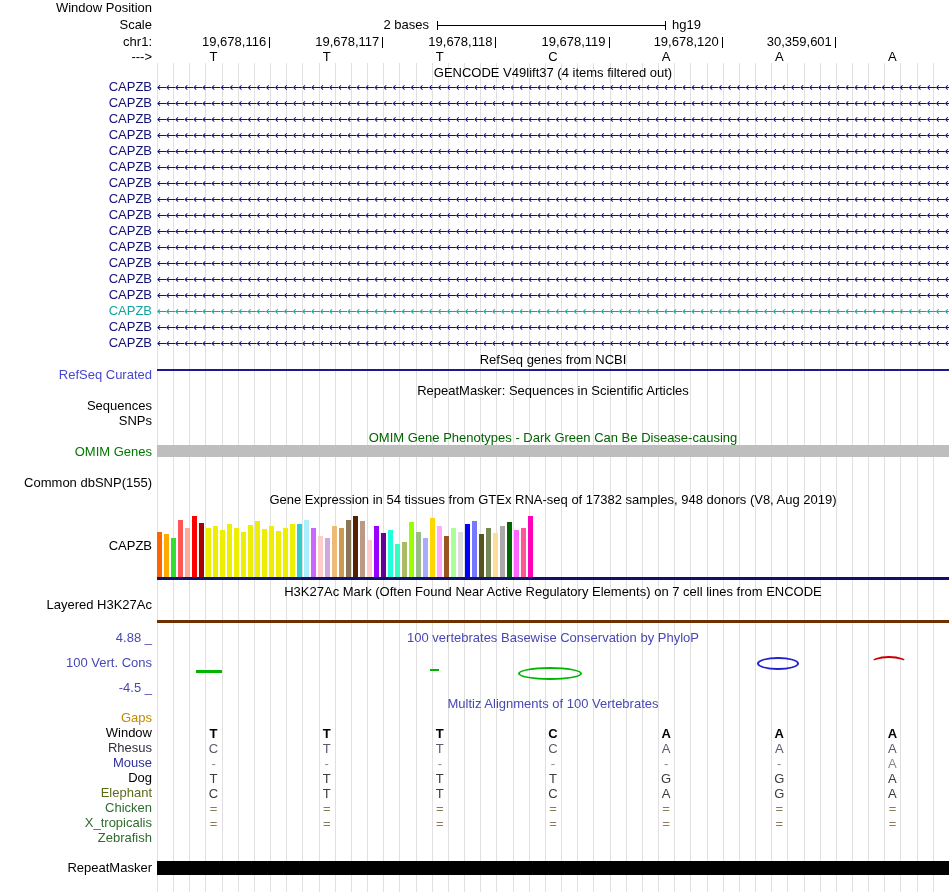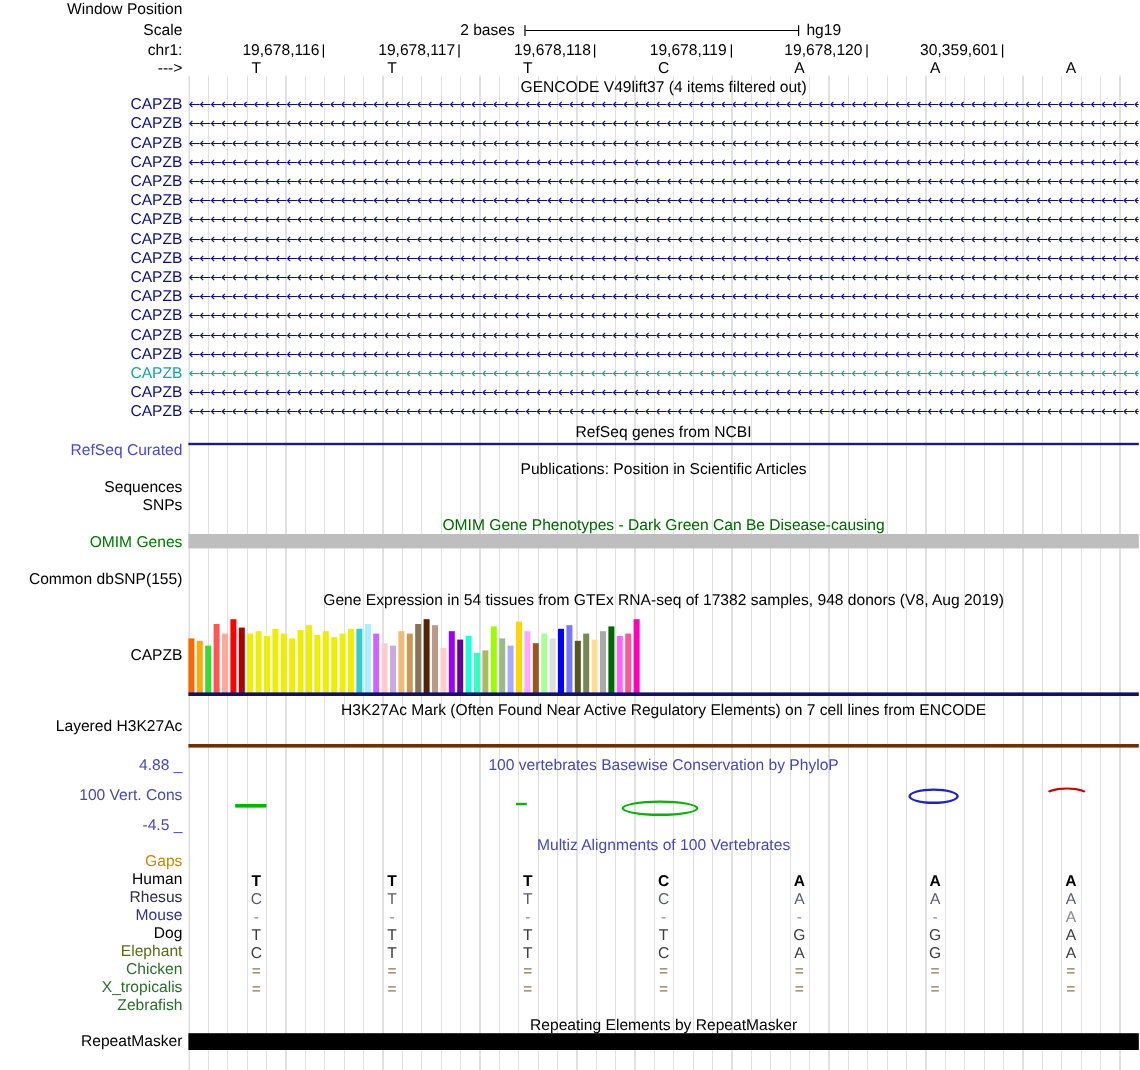--- a/index.html
+++ b/index.html
@@ -65,27 +65,26 @@
   <div class="side-label" style="top:18px">Scale</div>
   <div class="side-label" style="top:35px">chr1:</div>
   <div class="side-label" style="top:50px">---&gt;</div>
 
   <div id="scale-text">2 bases</div>
   <div id="scale-bracket"></div>
   <div id="hg19-label">hg19</div>
 
   <div class="center-title" style="top:66px">GENCODE V49lift37 (4 items filtered out)</div>
   <div class="center-title" style="top:353px">RefSeq genes from NCBI</div>
-  <div class="center-title" style="top:384px">Publications: Position in Scientific Articles</div>
+  <div class="center-title" style="top:384px">RepeatMasker: Sequences in Scientific Articles</div>
   <div class="center-title t-green" style="top:431px">OMIM Gene Phenotypes - Dark Green Can Be Disease-causing</div>
   <div class="center-title" style="top:493px">Gene Expression in 54 tissues from GTEx RNA-seq of 17382 samples, 948 donors (V8, Aug 2019)</div>
   <div class="center-title" style="top:585px">H3K27Ac Mark (Often Found Near Active Regulatory Elements) on 7 cell lines from ENCODE</div>
   <div class="center-title t-slate" style="top:631px">100 vertebrates Basewise Conservation by PhyloP</div>
   <div class="center-title t-slate" style="top:697px">Multiz Alignments of 100 Vertebrates</div>
-  <div class="center-title" style="top:847px">Repeating Elements by RepeatMasker</div>
 
   <div class="side-label lbl-blue" style="top:368px">RefSeq Curated</div>
   <div class="side-label" style="top:399px">Sequences</div>
   <div class="side-label" style="top:414px">SNPs</div>
   <div class="side-label lbl-green" style="top:445px">OMIM Genes</div>
   <div class="side-label" style="top:476px">Common dbSNP(155)</div>
   <div class="side-label" style="top:539px">CAPZB</div>
   <div class="side-label" style="top:598px">Layered H3K27Ac</div>
   <div class="side-label lbl-slate" style="top:631px">4.88 _</div>
   <div class="side-label lbl-slate" style="top:656px">100 Vert. Cons</div>
@@ -207,21 +206,21 @@
       <div class="gene-arrow-row" style="color: rgb(24, 163, 163); top: 305px;">←←←←←←←←←←←←←←←←←←←←←←←←←←←←←←←←←←←←←←←←←←←←←←←←←←←←←←←←←←←←←←←←←←←←←←←←←←←←←←←←←←←←←←←←←←←←←←←←←←←←←←←←←←←←←←</div>
       <div class="side-label" style="color: rgb(16, 16, 122); top: 320px;">CAPZB</div>
       <div class="gene-arrow-row" style="color: rgb(16, 16, 122); top: 321px;">←←←←←←←←←←←←←←←←←←←←←←←←←←←←←←←←←←←←←←←←←←←←←←←←←←←←←←←←←←←←←←←←←←←←←←←←←←←←←←←←←←←←←←←←←←←←←←←←←←←←←←←←←←←←←←</div>
       <div class="side-label" style="color: rgb(16, 16, 122); top: 336px;">CAPZB</div>
       <div class="gene-arrow-row" style="color: rgb(16, 16, 122); top: 337px;">←←←←←←←←←←←←←←←←←←←←←←←←←←←←←←←←←←←←←←←←←←←←←←←←←←←←←←←←←←←←←←←←←←←←←←←←←←←←←←←←←←←←←←←←←←←←←←←←←←←←←←←←←←←←←←</div>
       <div class="cons-mark" style="left: 196px; top: 670px; width: 26px; height: 3px; background: rgb(0, 180, 0);"></div>
       <div class="cons-mark" style="left: 430px; top: 669px; width: 9px; height: 2px; background: rgb(0, 180, 0);"></div>
       <div class="cons-mark" style="left: 518px; top: 667px; width: 64px; height: 13px; border: 2px solid rgb(0, 180, 0); border-radius: 50%;"></div>
       <div class="cons-mark" style="left: 757px; top: 657px; width: 42px; height: 13px; border: 2px solid rgb(32, 32, 204); border-radius: 50%;"></div>
       <div class="cons-mark" style="left: 870px; top: 656px; width: 38px; height: 15px; border-width: 2px; border-style: solid; border-color: rgb(204, 0, 0) transparent transparent; border-image: initial; border-radius: 50%;"></div>
-      <div class="side-label" style="color: rgb(0, 0, 0); top: 726px;">Human</div>
+      <div class="side-label" style="color: rgb(0, 0, 0); top: 726px;">Window</div>
       <div class="aln-letter bold" style="color: rgb(0, 0, 0); top: 726px; left: 203.571px;">T</div>
       <div class="aln-letter bold" style="color: rgb(0, 0, 0); top: 726px; left: 316.714px;">T</div>
       <div class="aln-letter bold" style="color: rgb(0, 0, 0); top: 726px; left: 429.857px;">T</div>
       <div class="aln-letter bold" style="color: rgb(0, 0, 0); top: 726px; left: 543px;">C</div>
       <div class="aln-letter bold" style="color: rgb(0, 0, 0); top: 726px; left: 656.143px;">A</div>
       <div class="aln-letter bold" style="color: rgb(0, 0, 0); top: 726px; left: 769.286px;">A</div>
       <div class="aln-letter bold" style="color: rgb(0, 0, 0); top: 726px; left: 882.429px;">A</div>
       <div class="side-label" style="color: rgb(46, 46, 62); top: 741px;">Rhesus</div>
       <div class="aln-letter" style="color: rgb(90, 90, 110); top: 741px; left: 203.571px;">C</div>
       <div class="aln-letter" style="color: rgb(90, 90, 110); top: 741px; left: 316.714px;">T</div>

